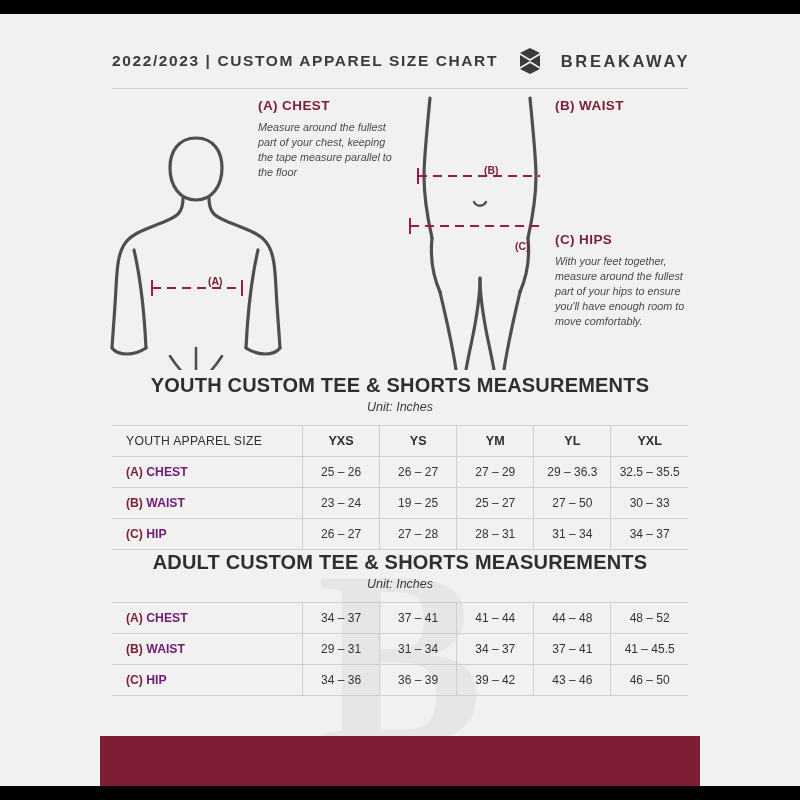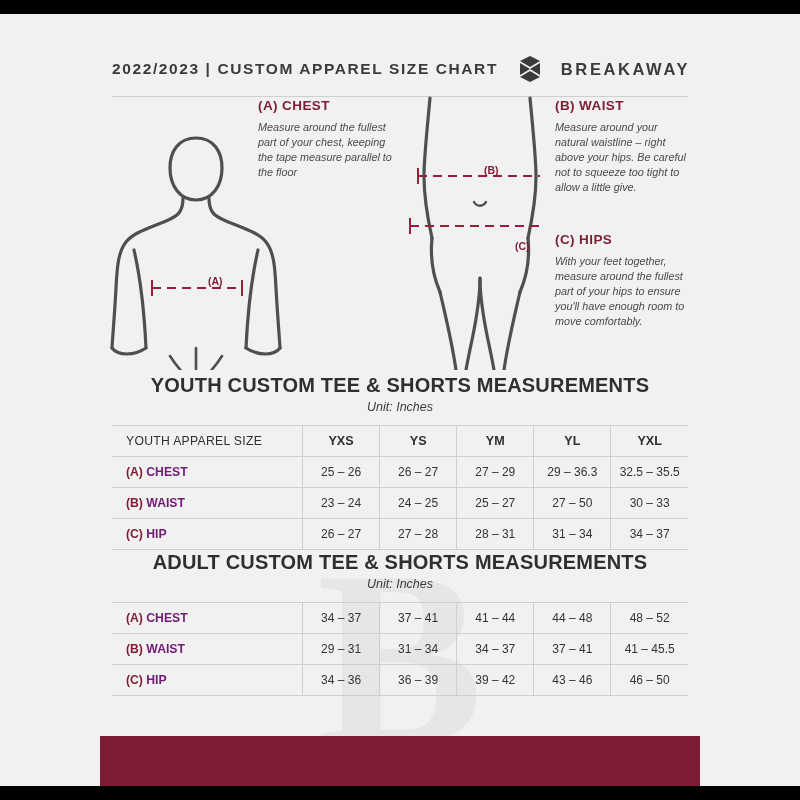--- a/index.html
+++ b/index.html
@@ -37,21 +37,21 @@
     font-size: 250px;
     font-weight: bold;
     line-height: 230px;
     text-align: center;
     font-family: "Liberation Serif", serif;
     user-select: none;
   }
   
   .header {
     position: absolute;
-    left: 0; top: 16px;
+    left: 0; top: 8px;
     width: 800px;
     height: 66px;
   }
   .header-title {
     position: absolute;
     left: 112px;
     top: 30px;
     font-size: 15.5px;
     font-weight: bold;
     letter-spacing: 1.6px;
@@ -271,21 +271,20 @@
       <div class="mlabel" style="left:208px; top:195px;">(A)</div>
       <div class="mlabel" style="left:484px; top:84px;">(B)</div>
       <div class="mlabel" style="left:515px; top:160px;">(C)</div>
 
       <div class="note note-chest">
         <div class="note-title">(A) CHEST</div>
         <div class="note-body">Measure around the fullest part of your chest, keeping the tape measure parallel to the floor</div>
       </div>
       <div class="note note-waist">
         <div class="note-title">(B) WAIST</div>
-        <div class="note-body">Measure around your natural waistline – right above your hips. Be careful not to squeeze too tight to allow a little give.</div>
       </div>
       <div class="note note-hips">
         <div class="note-title">(C) HIPS</div>
         <div class="note-body">With your feet together, measure around the fullest part of your hips to ensure you'll have enough room to move comfortably.</div>
       </div>
     </div>
 
     <div class="section" style="top:360px;">
       <div class="sec-title">YOUTH CUSTOM TEE &amp; SHORTS MEASUREMENTS</div>
       <div class="sec-unit">Unit: Inches</div>
@@ -309,21 +308,21 @@
           <td>27 – 29</td>
           <td>29 – 36.3</td>
           <td>32.5 – 35.5</td>
         </tr>
         <tr>
           <td class="rowhead">
             <span class="tag">(B)</span>
             <span class="nm">WAIST</span>
           </td>
           <td>23 – 24</td>
-          <td>24 – 25</td>
+          <td>19 – 25</td>
           <td>25 – 27</td>
           <td>27 – 50</td>
           <td>30 – 33</td>
         </tr>
         <tr>
           <td class="rowhead">
             <span class="tag">(C)</span>
             <span class="nm">HIP</span>
           </td>
           <td>26 – 27</td>

